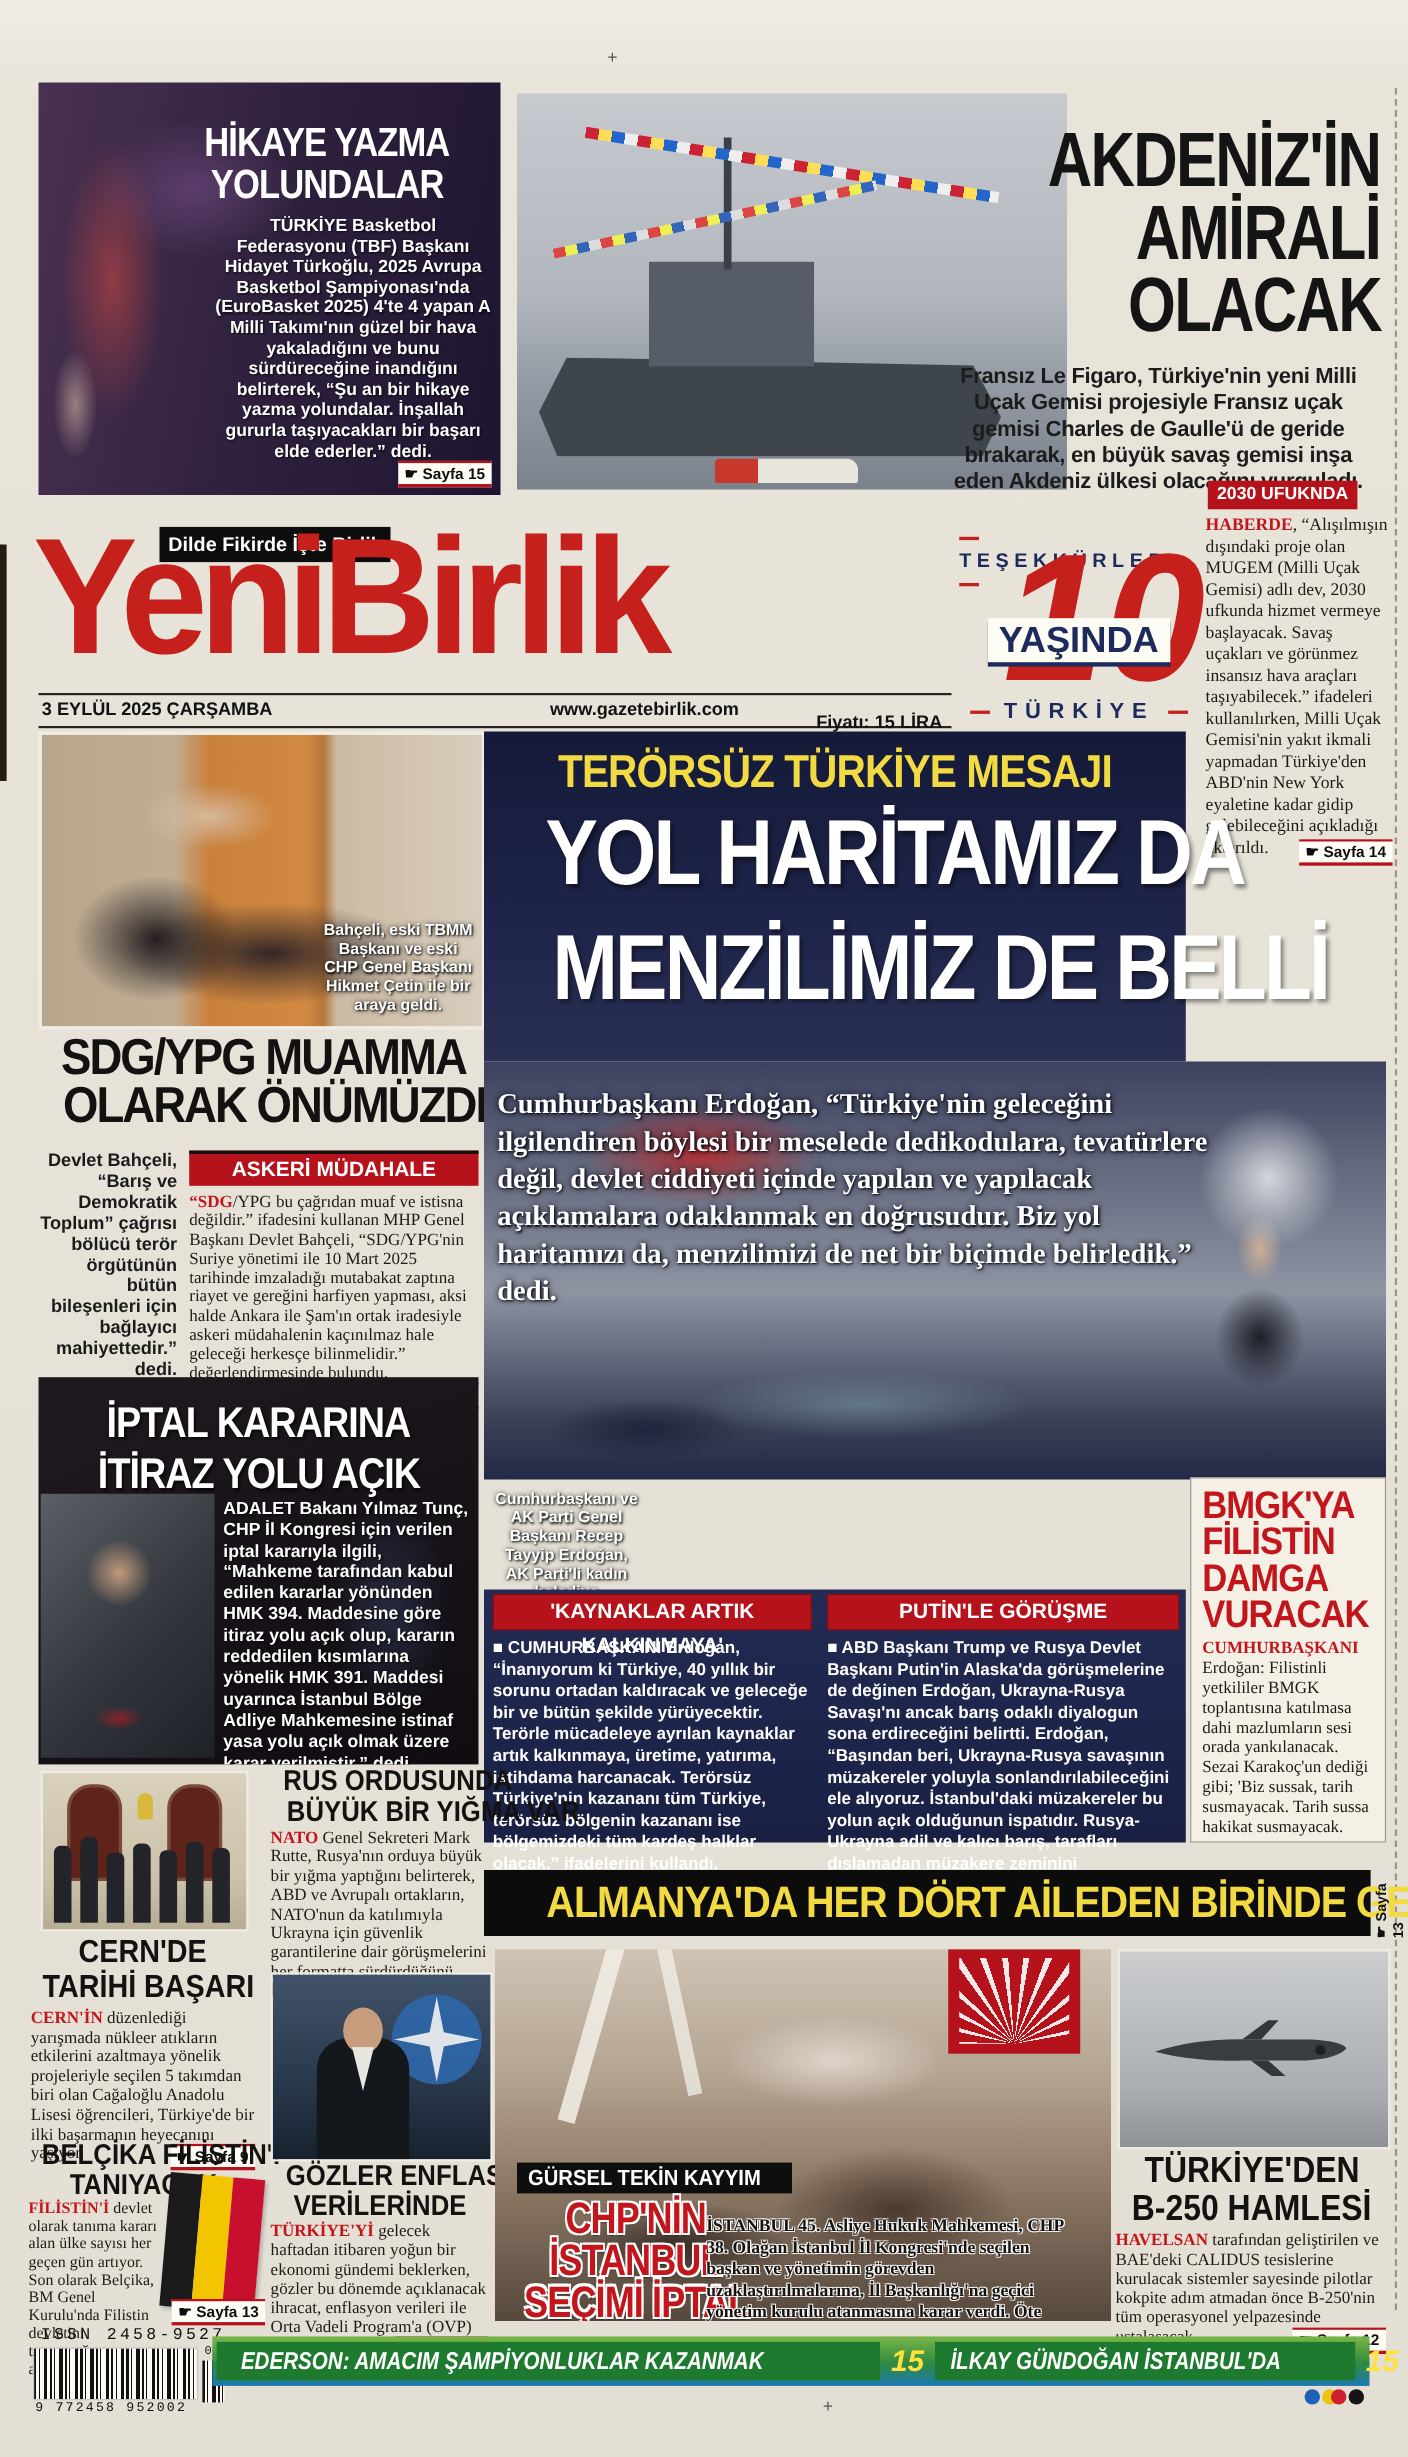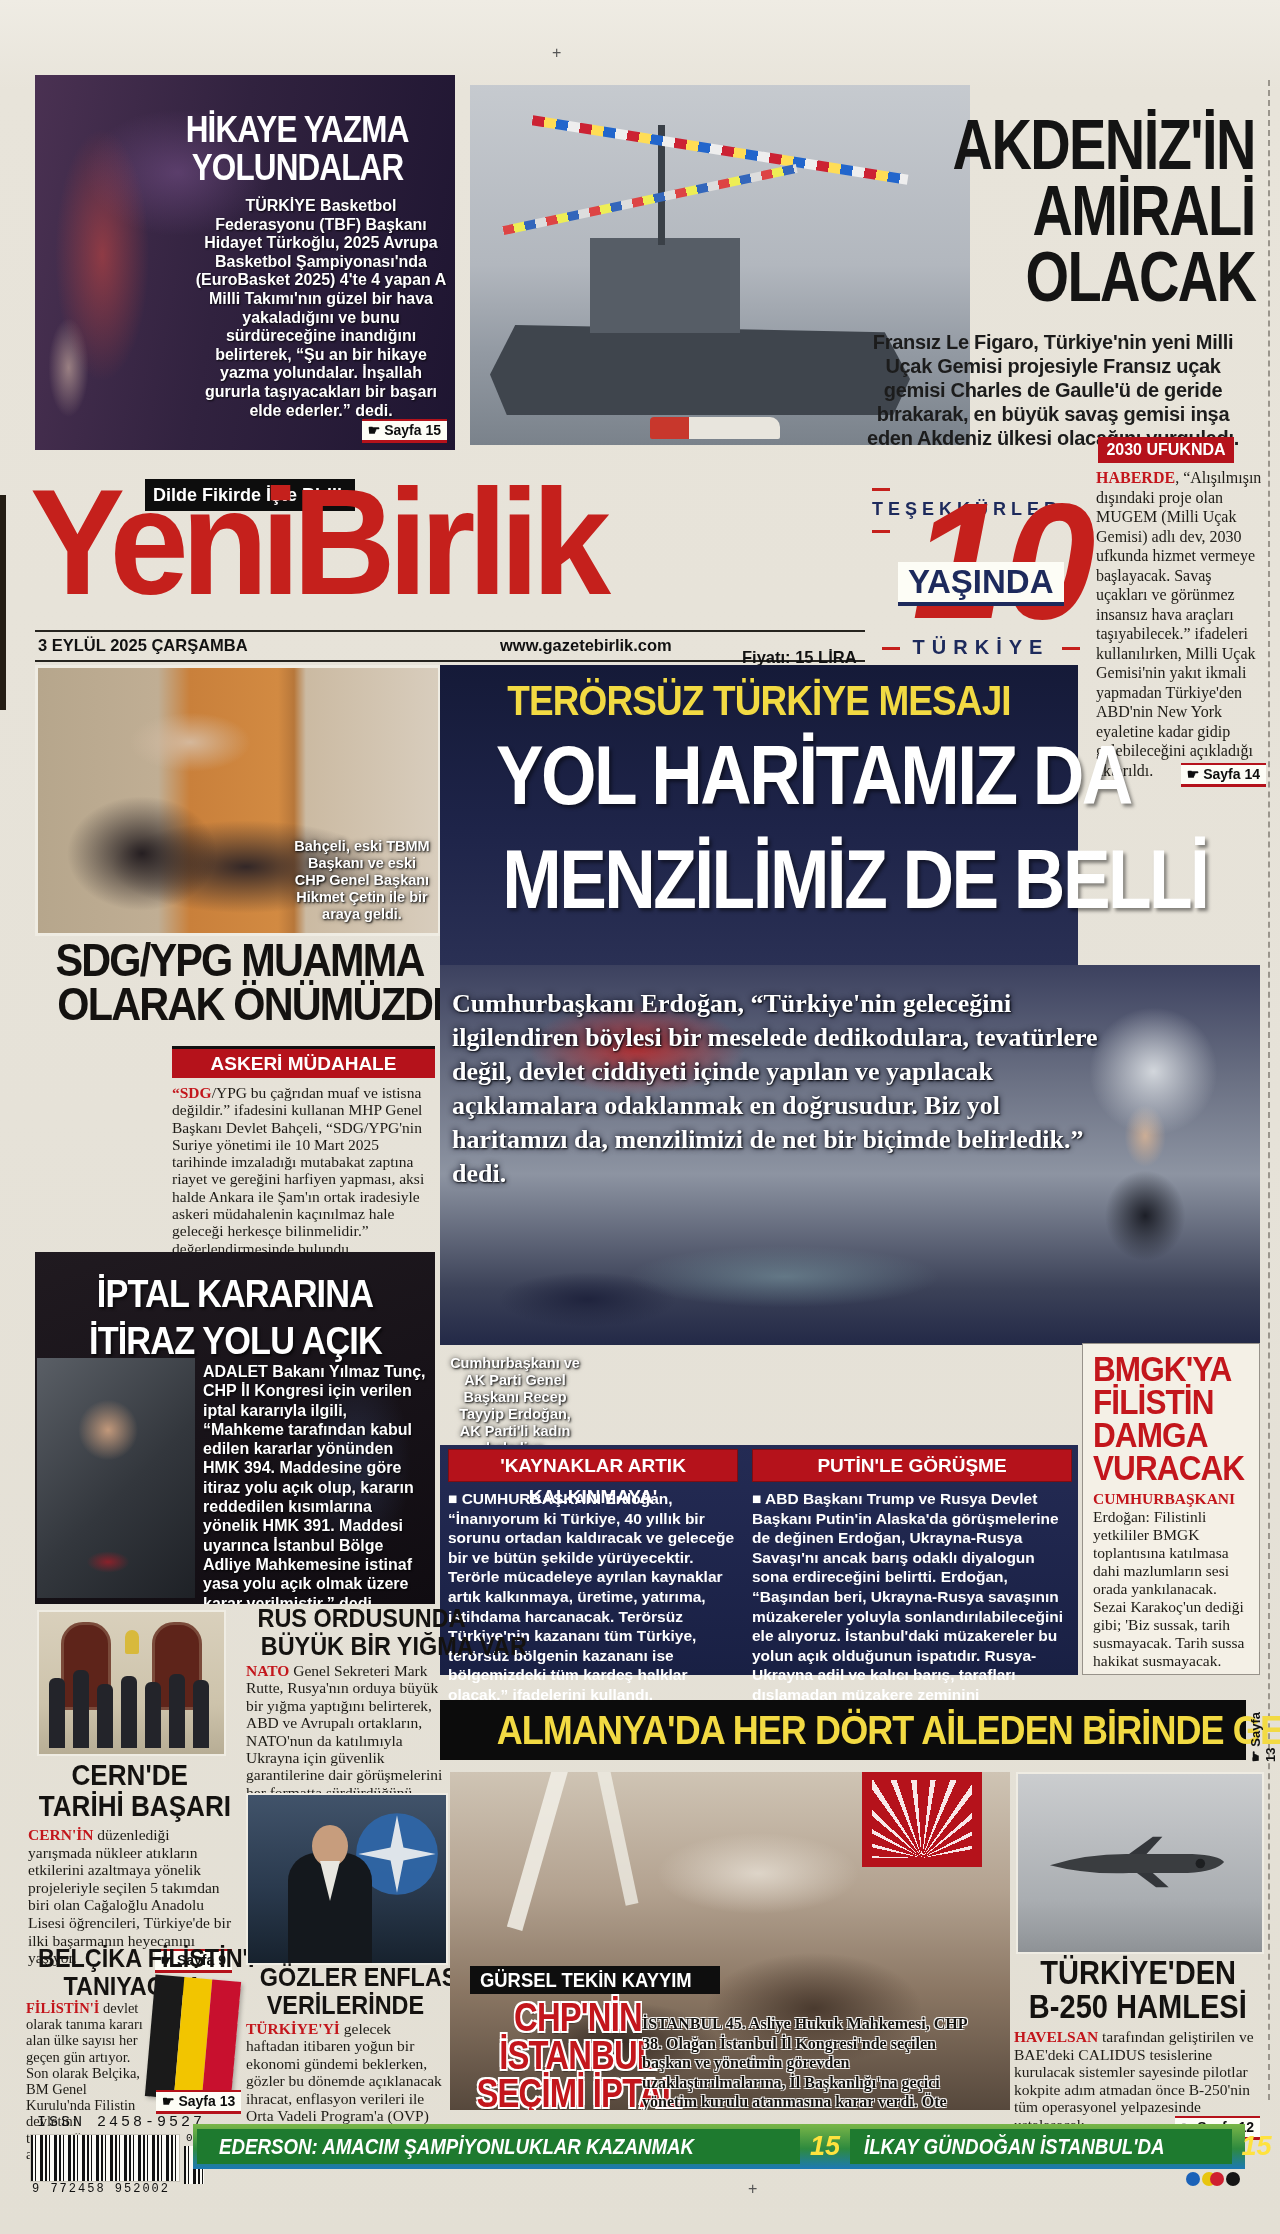--- a/index.html
+++ b/index.html
@@ -130,20 +130,21 @@
   <div class="abs cond" style="left:742px;top:636px;font-size:16.5px;color:#111;margin-top:12px;">Fiyatı: 15 LİRA</div>
 
   <div class="abs photo ph-bahceli" style="left:35px;top:665px;width:400px;height:265px;border:3px solid #efece3;">
     <div class="abs cond whitetxt" style="right:6px;bottom:10px;width:140px;text-align:center;font-size:14.5px;line-height:17px;text-shadow:1px 1px 2px rgba(0,0,0,.9),0 0 5px rgba(0,0,0,.7);">Bahçeli, eski TBMM Başkanı ve eski CHP Genel Başkanı Hikmet Çetin ile bir araya geldi.</div>
   </div>
 
   <div class="abs cond" style="left:35px;top:938px;width:400px;text-align:center;font-size:46px;line-height:44px;color:#141210;letter-spacing:-2px;">
     <span class="sqz" style="transform:scaleX(.9);">SDG/YPG MUAMMA</span><br>
     <span class="sqz" style="transform:scaleX(.9);">OLARAK ÖNÜMÜZDE</span>
   </div>
+  <div class="abs cond" style="left:35px;top:1046px;width:126px;text-align:right;font-size:16.5px;line-height:19px;color:#1b1b1b;">Devlet Bahçeli, “Barış ve Demokratik Toplum” çağrısı bölücü terör örgütünün bütün bileşenleri için bağlayıcı mahiyettedir.” dedi.</div>
   <div class="abs" style="left:172px;top:1046px;width:263px;">
     <div class="redhead" style="height:29px;line-height:29px;font-size:19px;border-top:3px solid #111;">ASKERİ MÜDAHALE</div>
     <div class="serif" style="margin-top:6px;font-size:15.5px;line-height:17.3px;color:#1d1b16;">
       <span class="lead-red">“SDG</span><span>/YPG bu çağrıdan muaf ve istisna değildir.” ifadesini kullanan MHP Genel Başkanı Devlet Bahçeli, “SDG/YPG'nin Suriye yönetimi ile 10 Mart 2025 tarihinde imzaladığı mutabakat zaptına riayet ve gereğini harfiyen yapması, aksi halde Ankara ile Şam'ın ortak iradesiyle askeri müdahalenin kaçınılmaz hale geleceği herkesçe bilinmelidir.” değerlendirmesinde bulundu.</span>
       <span class="ptag" style="float:right;">Sayfa 10</span>
     </div>
   </div>
 
   <div class="abs photo" style="left:35px;top:1252px;width:400px;height:352px;background:
        radial-gradient(closest-side at 80% 60%, rgba(70,90,140,.35), transparent 70%),

